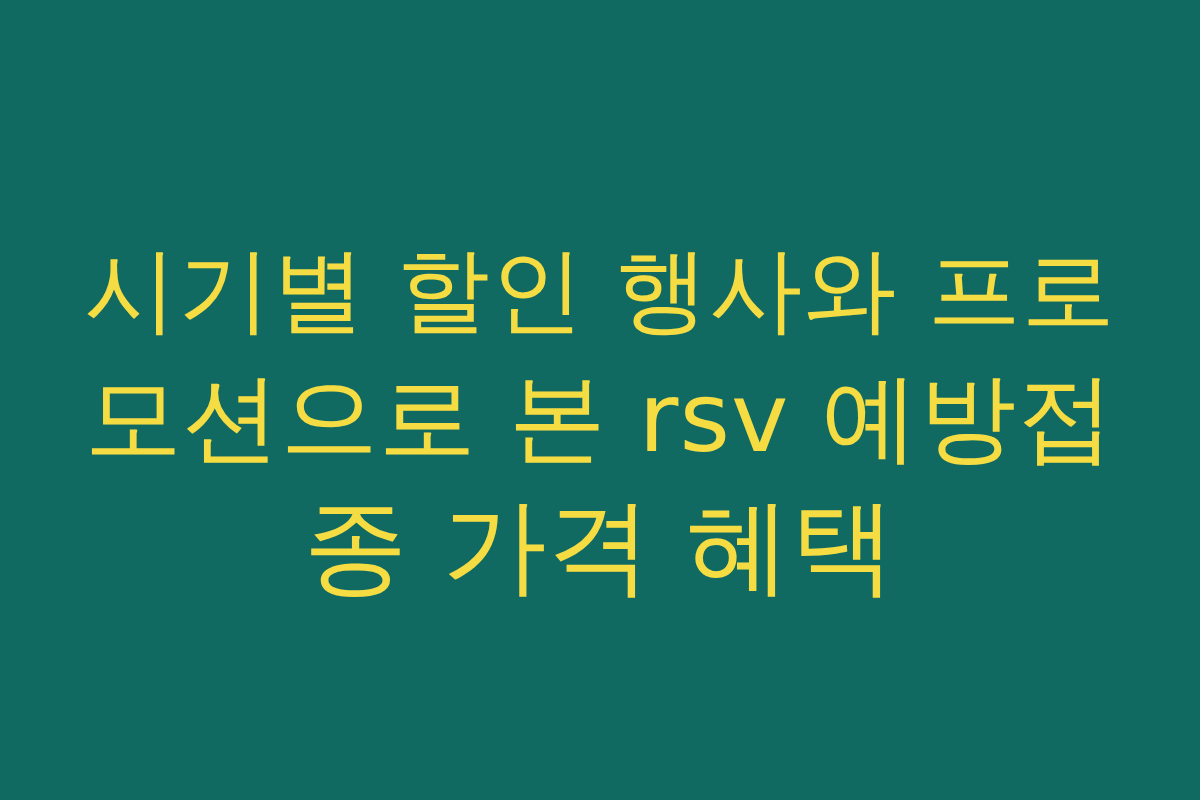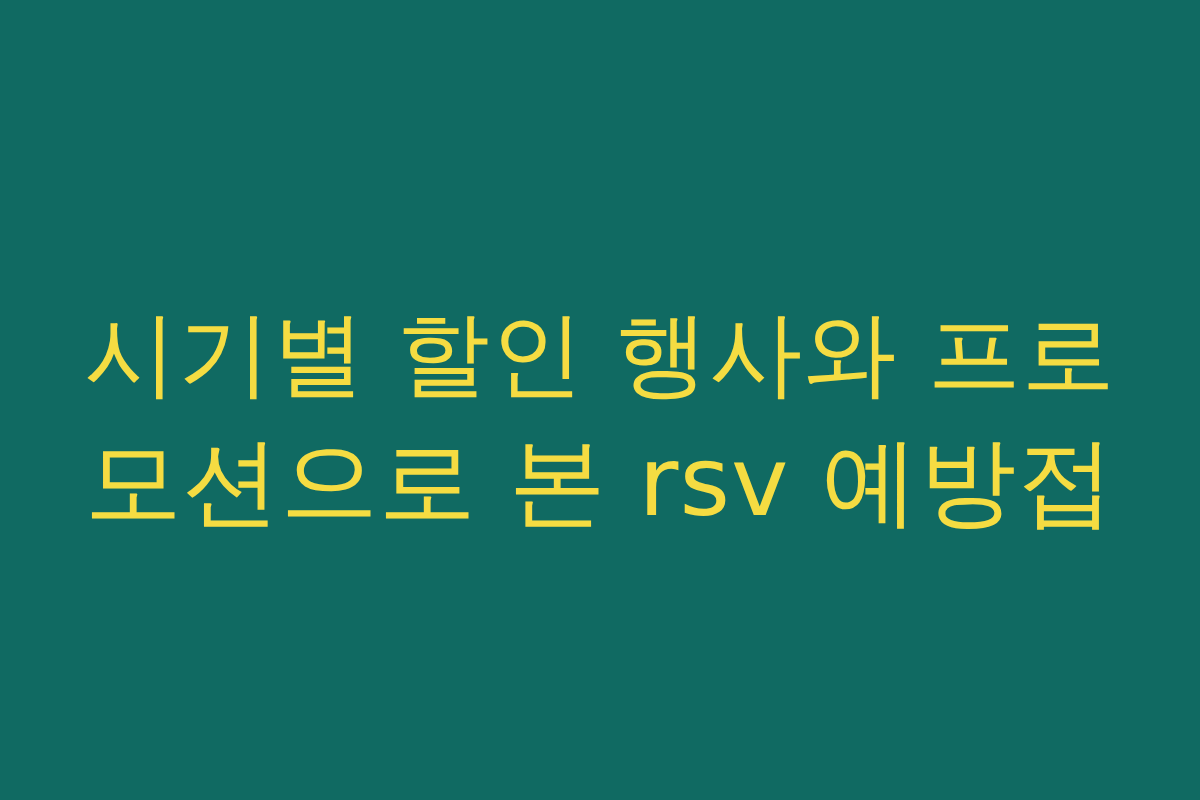--- a/index.html
+++ b/index.html
@@ -54,15 +54,16 @@
   .title-line.line-3 { font-size: 104px; }
 </style>
 </head>
 <body>
 
 <div id="banner" style="background: rgb(16, 106, 98);">
 
   <div id="title-block">
     <span class="title-line line-1" style="color: rgb(245, 220, 66); font-size: 93px;">시기별 할인 행사와 프로</span>
     <span class="title-line line-2" style="color: rgb(245, 220, 66); font-size: 97px; text-align: right;">모션으로 본 rsv 예방접</span>
+    <span class="title-line line-3" style="color: rgb(245, 220, 66);">종 가격 혜택</span>
   </div>
 
 </div>
 
 </body></html>

